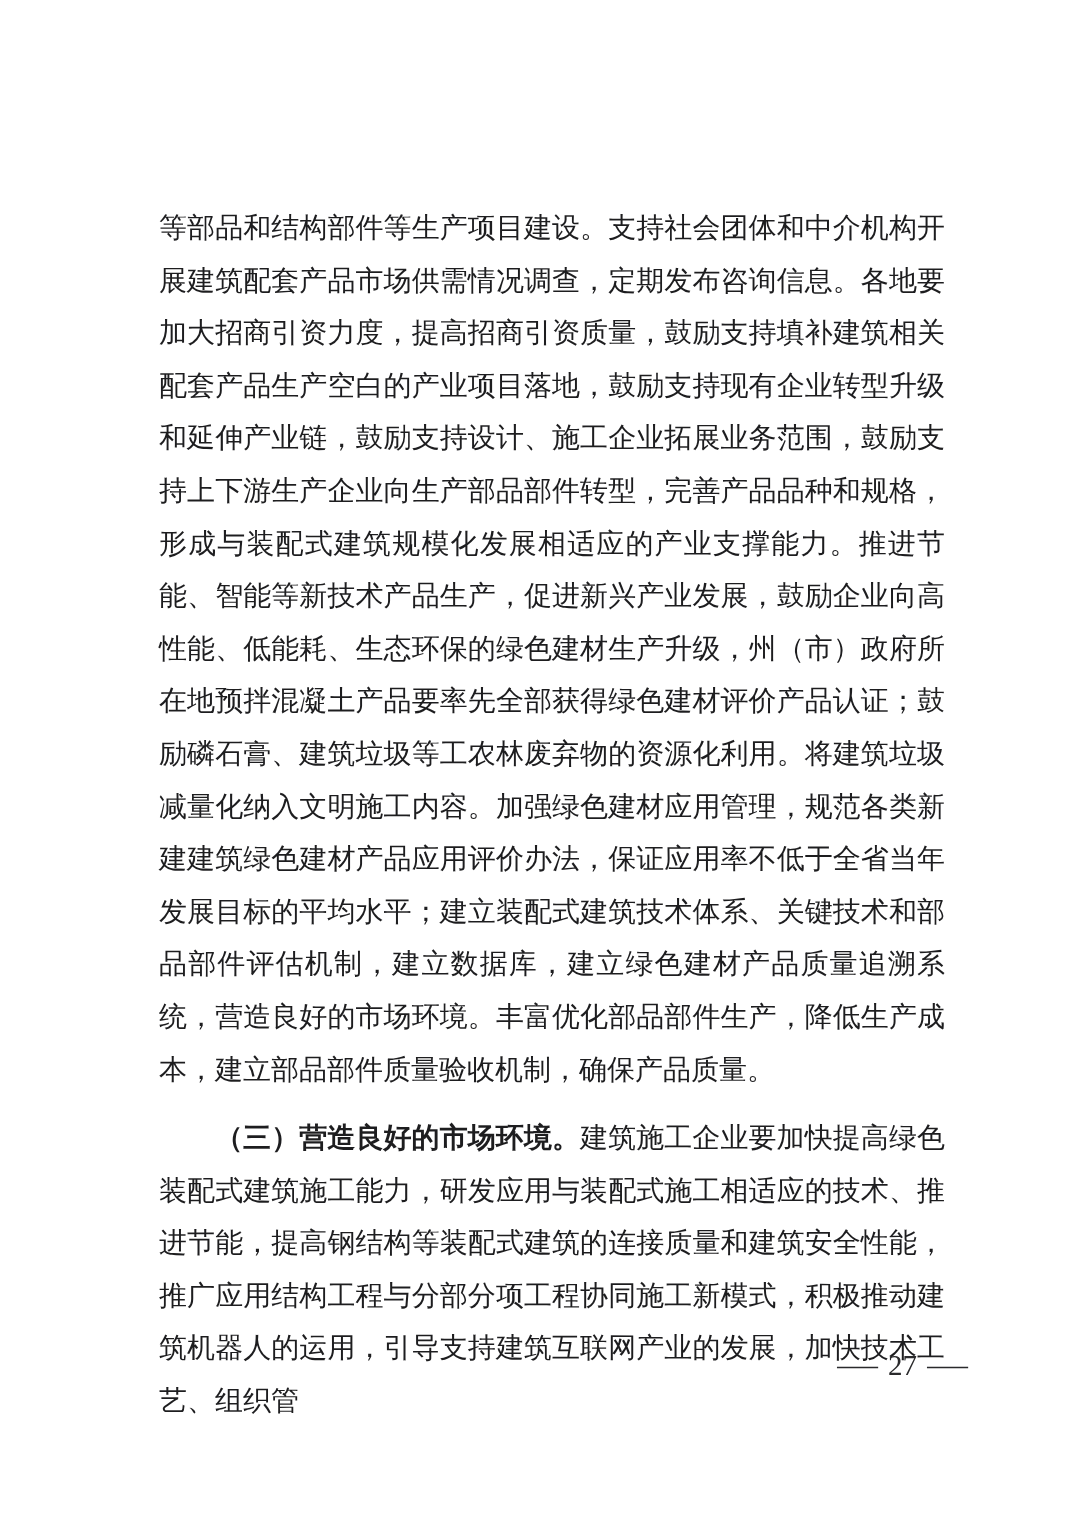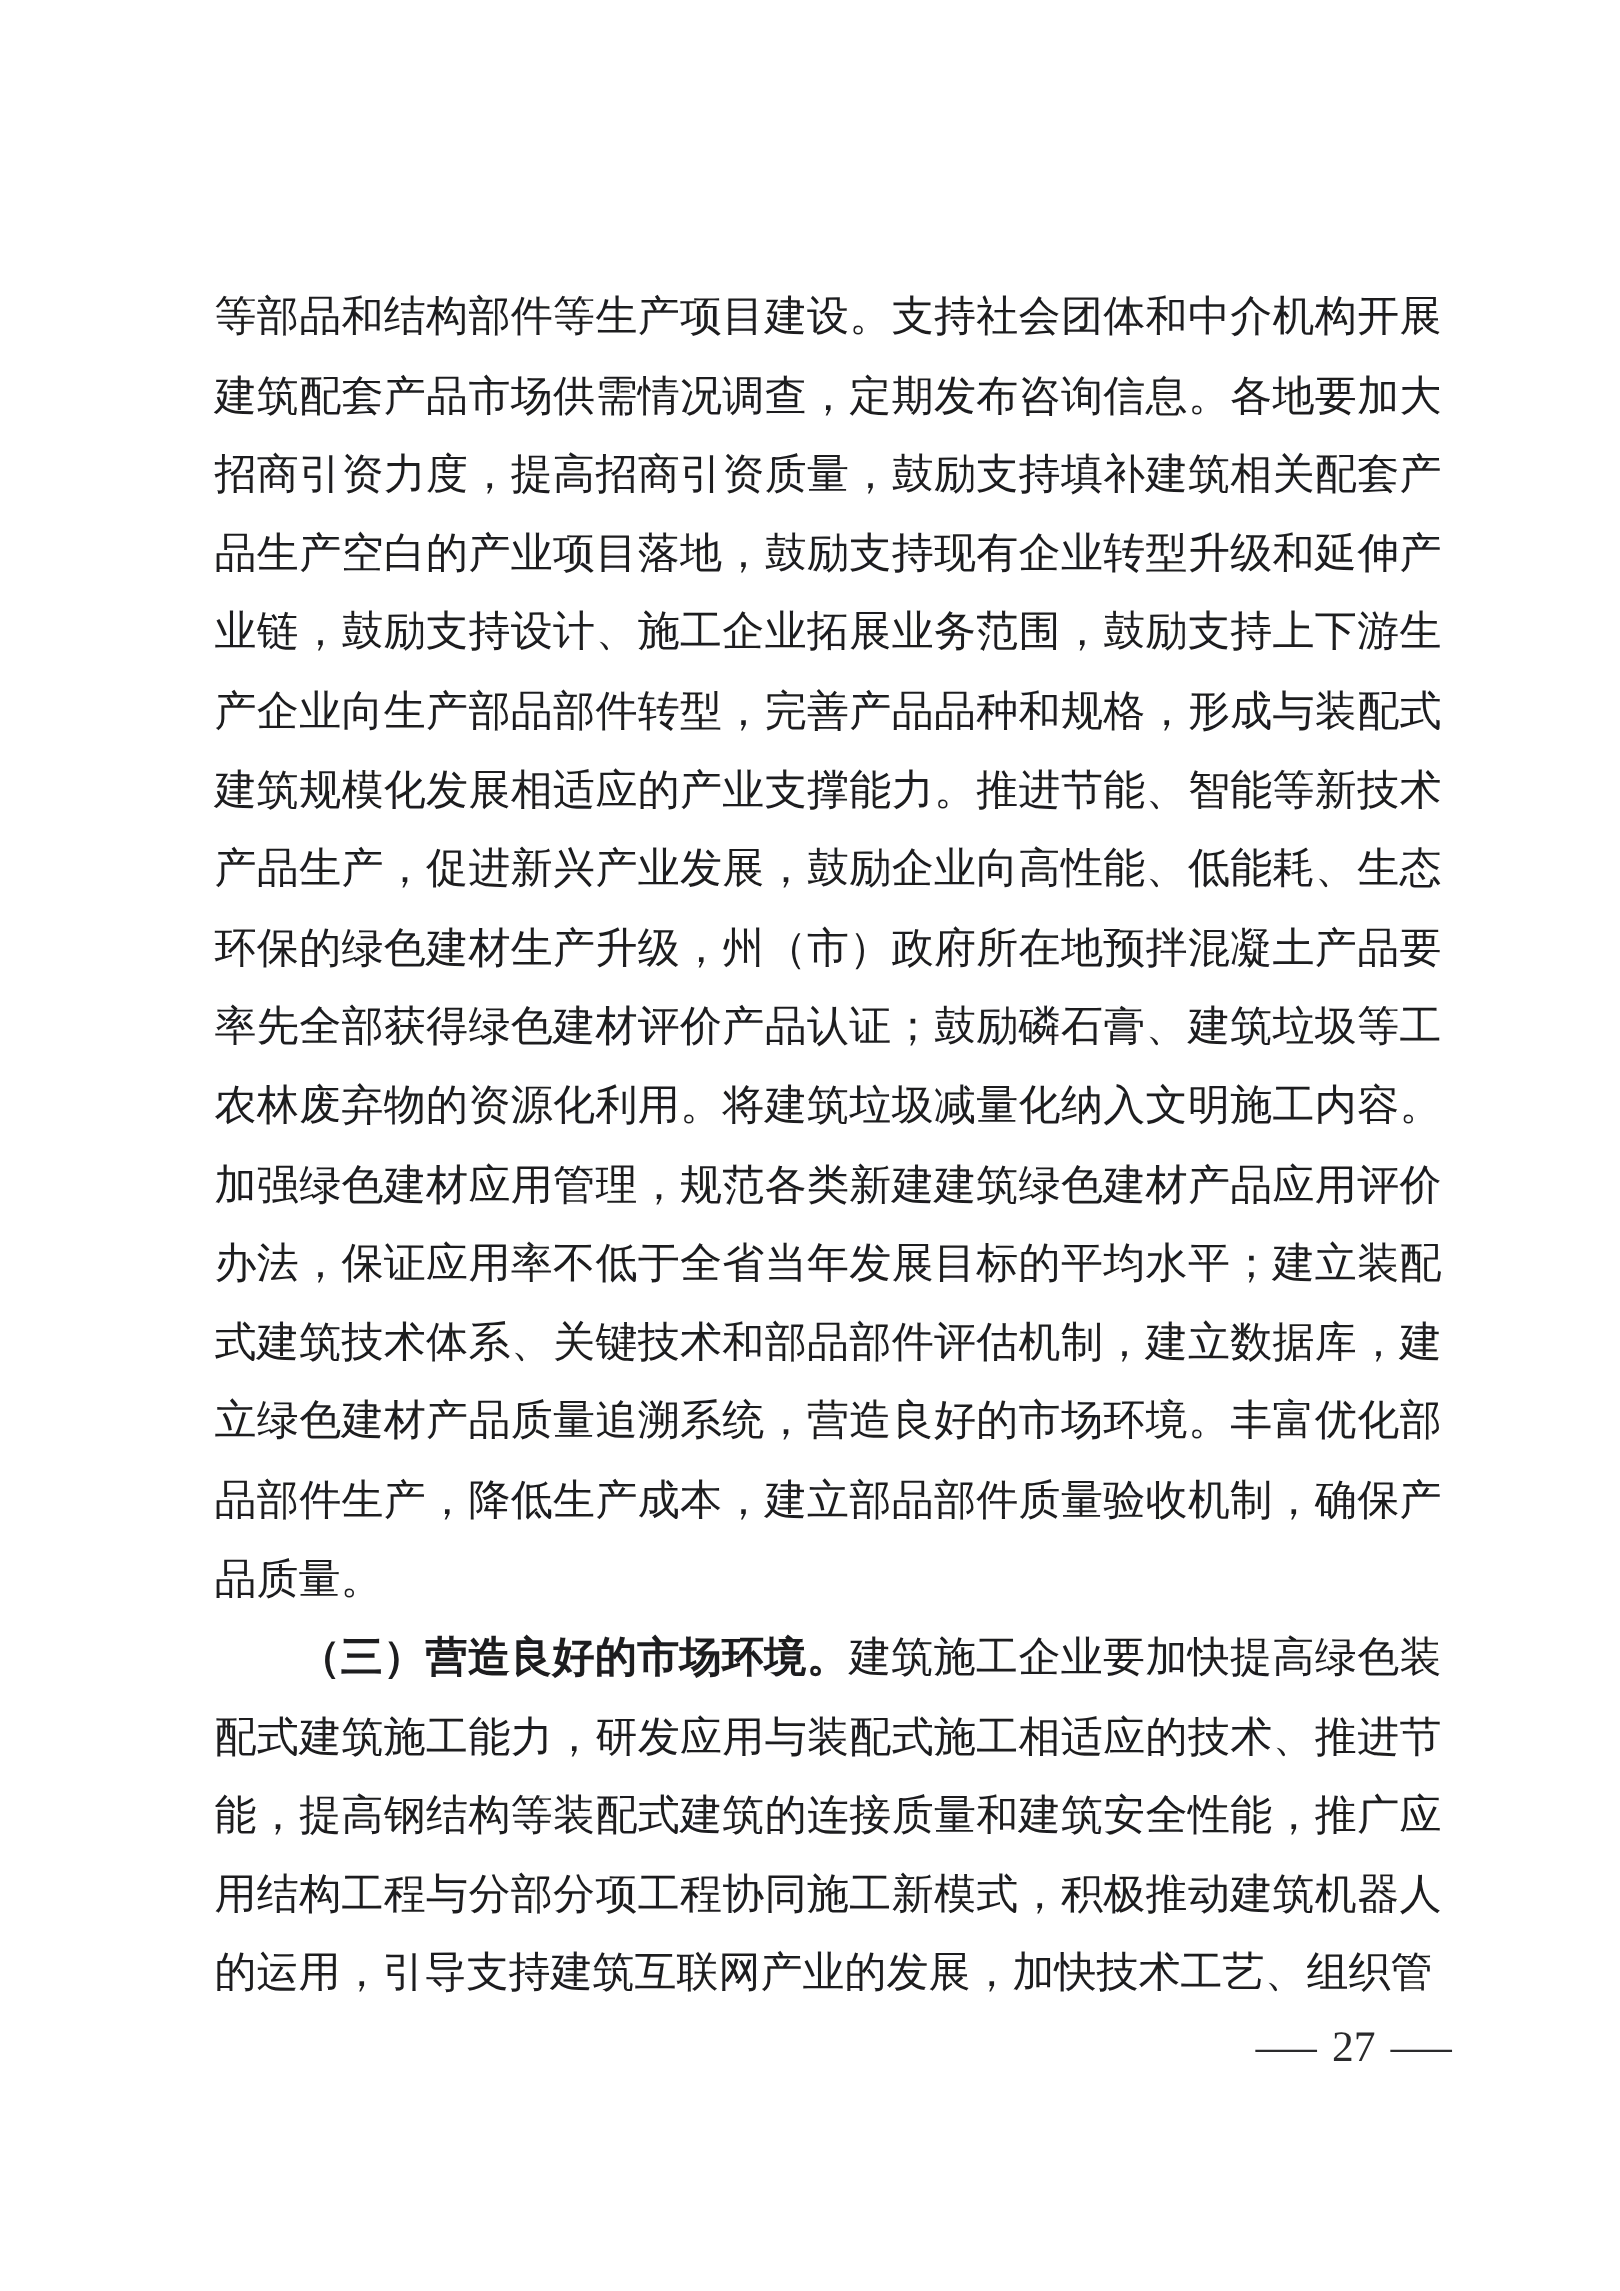--- a/index.html
+++ b/index.html
@@ -12,21 +12,21 @@
     position: relative;
     overflow: hidden;
   }
   .content {
     position: absolute;
     left: 143px;
     top: 186px;
     width: 818px;
   }
   .para {
-    margin: 0;
+    margin: 16px;
     font-size: 28px;
     line-height: 52.6px;
     text-align: justify;
     text-justify: inter-character;
     word-break: break-all;
   }
   .para.indent { text-indent: 2em; }
   .para b { font-weight: bold; }
   .footer {
     position: absolute;

